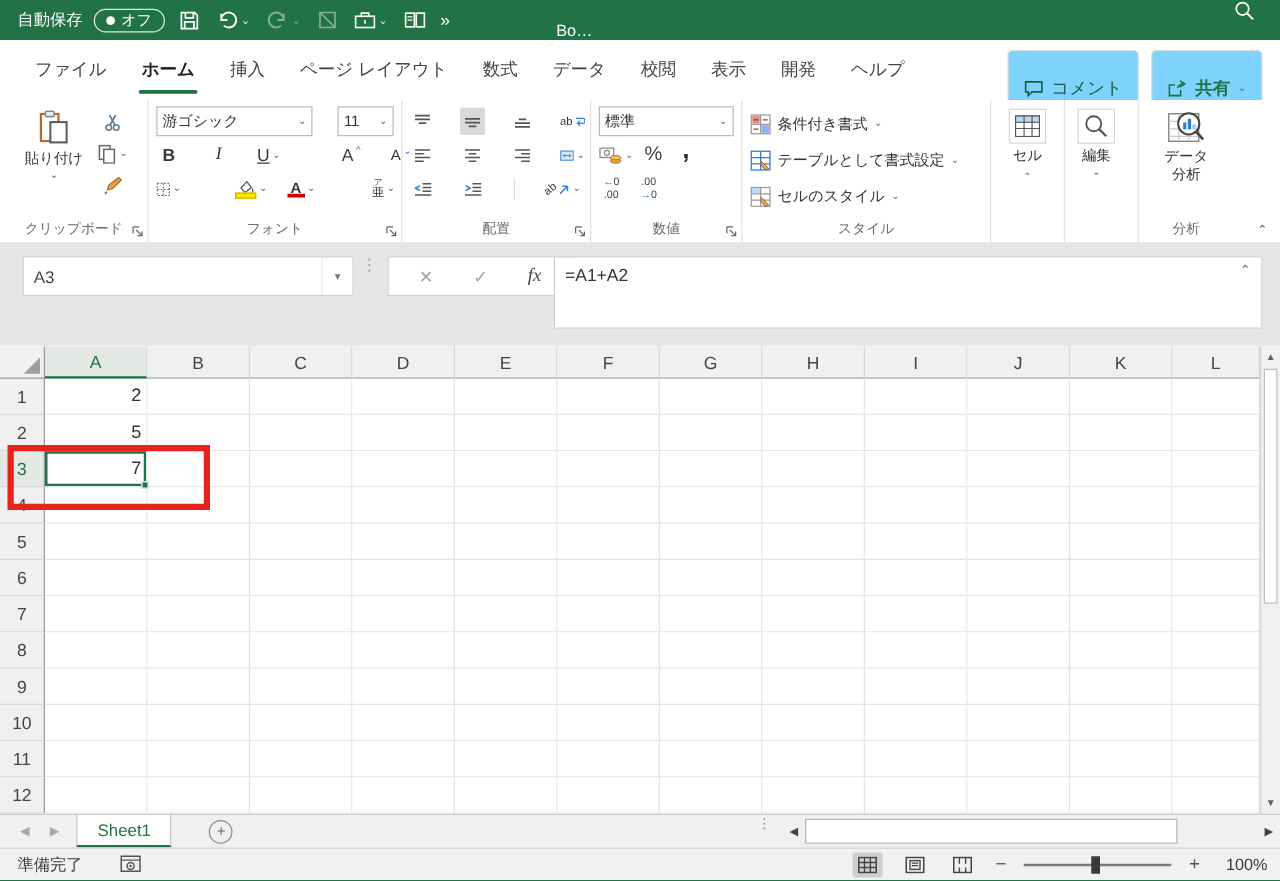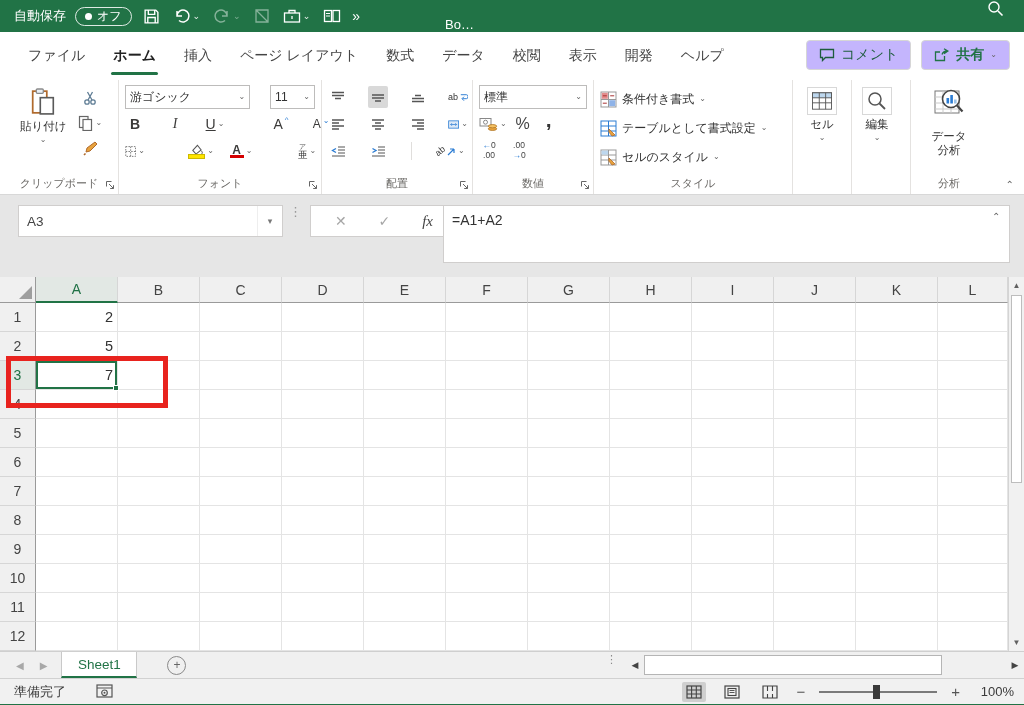--- a/index.html
+++ b/index.html
@@ -23,22 +23,22 @@
           display:flex;align-items:center;justify-content:center;font-size:11px;font-weight:bold;}
 
   
   #tabrow{height:48px;background:#fff;display:flex;align-items:center;position:relative;}
   #tabs{display:flex;align-items:center;padding-left:14px;gap:0;height:100%;}
   .tab{padding:0 14px;font-size:14px;color:#444;height:100%;display:flex;align-items:center;position:relative;}
   .tab.active{font-weight:bold;color:#222;}
   .tab.active::after{content:"";position:absolute;left:12px;right:12px;bottom:5px;height:3.5px;
                      background:#217346;border-radius:2px;}
   #tab-actions{position:absolute;right:14px;top:8px;display:flex;gap:10px;}
-  .act-btn{border:1px solid #d6d6d6;border-radius:4px;background:#c4b5fd;height:28px;
-           display:flex;align-items:center;gap:6px;padding:0 12px;font-size:14px;color:#1d5c3c;}
+  .act-btn{border:1px solid #d6d6d6;border-radius:4px;background:#7dd3fc;height:28px;
+           display:flex;align-items:center;gap:6px;padding:16px 12px;font-size:14px;color:#1d5c3c;}
   .act-btn b{color:#217346;}
 
   
   #ribbon{height:114px;background:#fff;border-bottom:1px solid #d8d8d8;display:flex;position:relative;}
   .rgroup{display:flex;flex-direction:column;position:relative;}
   .rgroup + .rgroup{border-left:1px solid #e4e2e0;}
   .rg-body{flex:1;padding:5px 6px 0 6px;display:flex;gap:4px;}
   .rg-label{height:20px;font-size:11px;color:#6a6865;text-align:center;line-height:18px;position:relative;}
   .launcher{position:absolute;right:3px;bottom:4px;}
   .bigbtn{display:flex;flex-direction:column;align-items:center;justify-content:flex-start;
@@ -605,21 +605,21 @@
       <div class="bigbtn" style="width:44px;">
         <svg width="30" height="30" viewBox="0 0 30 30">
           <rect x="1" y="4" width="24" height="22" fill="#fff" stroke="#777"></rect>
           <path d="M1 10 H25 M1 16 H25 M1 22 H25 M9 4 V26 M17 4 V26" stroke="#c9c9c9"></path>
           <circle cx="17" cy="12" r="8.5" fill="#fff" stroke="#444" stroke-width="1.6"></circle>
           <path d="M23 18.5 L28.5 24.5" stroke="#444" stroke-width="2.2"></path>
           <rect x="12.5" y="11" width="2.6" height="5.5" fill="#2b7cd3"></rect>
           <rect x="16.3" y="8" width="2.6" height="8.5" fill="#2b7cd3"></rect>
           <rect x="20" y="12.5" width="2.6" height="4" fill="#9dc3e6"></rect>
         </svg>
-        <span style="text-align:center;line-height:1.25;margin-top:10px;">データ分析</span>
+        <span style="text-align:center;line-height:1.25;">データ分析</span>
       </div>
     </div>
     <div class="rg-label">
       <span>分析</span>
     </div>
   </div>
 
   <span id="ribbon-collapse">⌃</span>
 </div>
 

